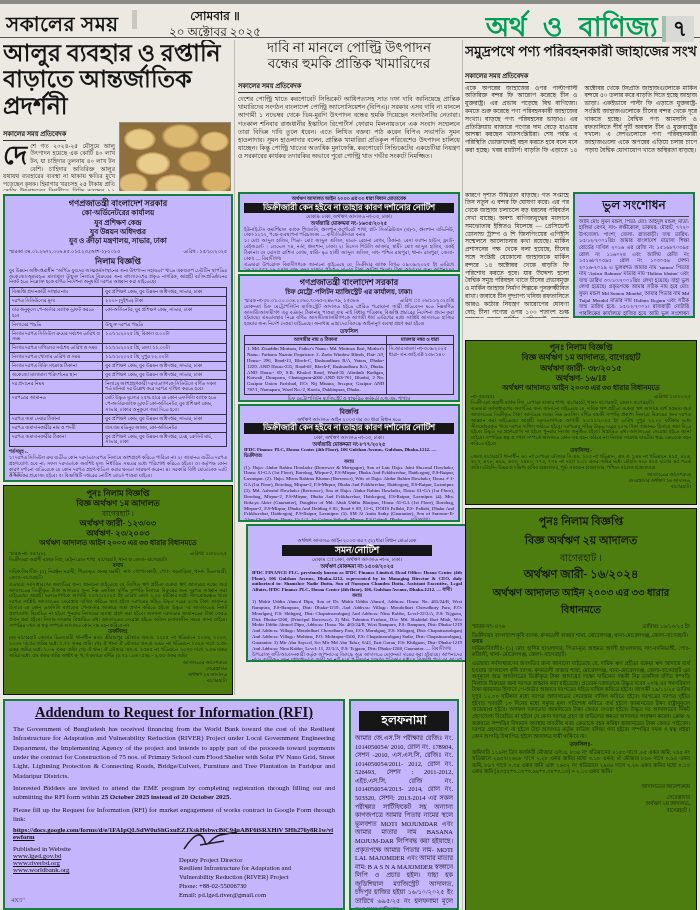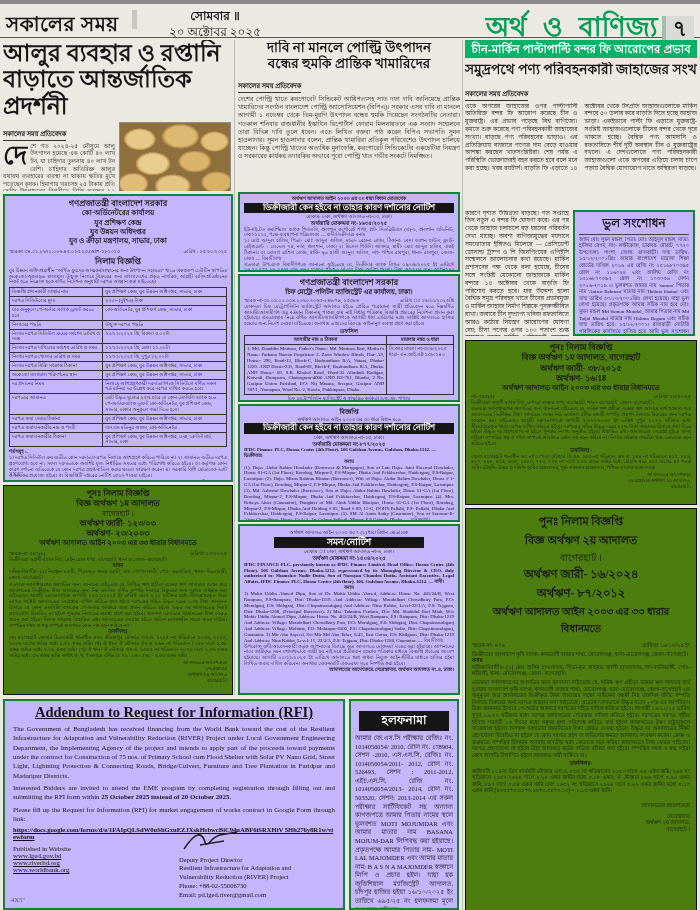--- a/index.html
+++ b/index.html
@@ -25,21 +25,21 @@
   .memo-row{display:flex;justify-content:space-between}
   table.nt{border-collapse:collapse;width:100%}
   table.nt td,table.nt th{border:1px solid #333;padding:1px 2px;vertical-align:top}
   .green{color:#009e59}
   .banner{background:#06b268;color:#fff}
   .pagenum{display:inline-block;background:#d9d9d6;border-left:4px solid #9fbfae;
            padding:0 7px;font-weight:bold;font-size:22px;line-height:26px}
   .masthead{font-family:"Liberation Sans",sans-serif;font-weight:bold;font-size:20px;letter-spacing:.5px}
   .mastbar{display:inline-block;width:5px;height:19px;background:#c9c7c0;vertical-align:-3px;margin-left:4px}
   .headline-l{font-weight:bold;font-size:23.5px;line-height:1.12}
-  .headline-m{font-weight:bold;font-size:13.5px;line-height:1.15}
+  .headline-m{font-weight:normal;font-size:13.5px;line-height:1.15}
   .headline-r{font-weight:bold;font-size:13.8px;line-height:1.2;white-space:nowrap;overflow:hidden}
   .byline{font-weight:bold;font-size:6.6px;border-bottom:1px solid #333;display:inline-block;margin-bottom:2px}
   .dropcap{float:left;font-size:26px;line-height:.85;font-weight:bold;padding:2px 3px 0 0}
   .potato{width:112px;height:76px;border:1px solid #8d8d86;box-sizing:border-box;background:
     radial-gradient(ellipse 22px 15px at 18% 22%,#e6c887 58%,#b2874b 72%,rgba(0,0,0,0) 73%),
     radial-gradient(ellipse 26px 17px at 55% 18%,#dcb970 58%,#a97f44 72%,rgba(0,0,0,0) 73%),
     radial-gradient(ellipse 20px 14px at 86% 25%,#e2c07c 58%,#ab8146 72%,rgba(0,0,0,0) 73%),
     radial-gradient(ellipse 24px 16px at 30% 55%,#e8cd8e 58%,#b08549 72%,rgba(0,0,0,0) 73%),
     radial-gradient(ellipse 23px 15px at 68% 52%,#d9b46a 58%,#a67c41 72%,rgba(0,0,0,0) 73%),
     radial-gradient(ellipse 21px 15px at 12% 82%,#dfbd78 58%,#a87e43 72%,rgba(0,0,0,0) 73%),
@@ -243,34 +243,33 @@
     <div class="c t45">অর্থঋণ আদালত আইন ২০০৩ এর ৩০ ধারা বিধান মতে</div>
     <div class="band t8" style="margin:1px 0">ডিক্রীজারী কেন হইবে না তাহার কারণ দর্শানোর নোটিশ</div>
     <div class="c t45">ঢাকা, অর্থঋণ আদালত নং-০৩, ঢাকা।</div>
     <div class="c b t5">অর্থজারি মোকদ্দমা নং-৮৭৭/২০২৫</div>
     <div class="t45 b">IPDC Finance PLC, Hosna Centre (4th Floor), 106 Gulshan Avenue, Gulshan, Dhaka-1212. — ডিক্রীদার।</div>
     <div class="c b t45">বনাম</div>
     <div class="j t45">(1). Hajee Abdur Rahim Howlader (Borrower &amp; Mortgagor), Son of Late Hajee Jaini Sheemal Howlader, House 61-GA (1st Floor), Borobag, Mirpur-2, P.S-Mirpur, Dhaka And Pekkherchar, Haidergonj, P.S-Raipur, Laxmipur. (2). Hajee Miron Rahima Khatun (Borrower), Wife of Hajee Abdur Rahim Howlader, House # 1-GA (1st Floor), Borobag, Mirpur-2, P.S-Mirpur, Dhaka And Pekkherchar, Haidergonj, P.S-Raipur, Laxmipur. (3). Md. Ashraful Howlader (Borrower), Son of Hajee Abdur Rahim Howlader, House 61-GA (1st Floor), Borobag, Mirpur-2, P.S-Mirpur, Dhaka And Pekkherchar, Haidergonj, P.S-Raipur, Laxmipur. (4). Mrs. Rokeya Akter (Guarantor), Daughter of Md. Altab Uddin Bhuiyan, House 61-GA (1st Floor), Borobag, Mirpur-2, P.S-Mirpur, Dhaka And Holding # 85, Road # 89, 11-G, DOHS Pallabi, P.S- Pallabi, Dhaka And Pekkherchar, Haidergonj, P.S-Raipur, Laxmipur. (5). SM Al Amin Sathy (Guarantor), Son of Sarowar-E-Alam Chowdhury, House 15-A/A, 1st Colony Saibedi, Mirpur, P.S Gabtoli, Dhaka. — দায়িকগণ।</div>
 
   </div>
 
-  <div class="abs box2" style="left:238px;top:520px;width:222px;height:171px;padding:4px 4px">
+  <div class="abs box2" style="left:246px;top:520px;width:222px;height:138px;padding:12px 4px">
     <div class="c t45">অর্থঋণ আদালত আইন ২০০৩ এর ৭ (১) ধারা বিধান মোতাবেক</div>
     <div class="band t9" style="margin:1px 30px">সমন/নোটিশ</div>
     <div class="c t45">মোকাম ঃ ঢাকা, অর্থঋণ আদালত নং-৪, ঢাকা।</div>
     <div class="c b t5">অর্থঋণ মোকদ্দমা নং-১৫০৪/২০২৫</div>
     <div class="j t45 b">IPDC FINANCE PLC, previously known as IPDC Finance Limited, Head Office: Hosna Centre (4th Floor), 106 Gulshan Avenue, Dhaka-1212, represented by its Managing Director &amp; CEO, duly authorized to: Shamsher Nadir Dutta, Son of Narayan Chandra Dutta, Assistant Executive, Legal Affairs, IPDC Finance PLC, Hosna Center (4th floor), 106, Gulshan Avenue, Dhaka-1212. — বাদী।</div>
     <div class="c b t45">বনাম</div>
     <div class="j t45">1) Mohir Uddin Ahmed Dipu, Son of Dr. Mohir Uddin Ahmed, Address: House No. 465/24/B, West Rampura, P.S-Rampura, Dist: Dhaka-1219. And Address: Village: Mondolbari Chowdhury Para, P.O: Moralganj, P.S: Shibganj, Dist: Chapainawabganj And Address: Nina Kabbo, Level-22/3/A, P.S: Tejgaon, Dist: Dhaka-1208, (Principal Borrower). 2) Mst. Tahmina Ferdous, D/o: Md. Shahidul Bari Miah, W/o Mohir Uddin Ahmed Dipu, Address: House No. 465/24/B, West Rampura, P.S: Rampura, Dist: Dhaka-1219 And Address: Village: Mondolbari Chowdhury Para, P.O: Moralganj, P.S: Shibganj, Dist: Chapainawabganj And Address: Village: Mohima, P.O: Moktapur-6500, P.S: Chapainawabganj Sadar, Dist: Chapainawabganj, Guarantor. 3) Mir Abu Sayeed, S/o Mir Md Abu Taher, 6/43, East Goran, P.S: Khilgaon, Dist: Dhaka-1219 And Address: Nina Kabbo, Level: 11, 22/3/A, P.S: Tejgaon, Dist: Dhaka-1208, Guarantor. — বিবাদীগণ।</div>
     <div class="j t45">উপরোক্ত বাদী/আবেদনকারী কর্তৃক আপনাদের বিরুদ্ধে অত্র আদালতে মোকদ্দমা দায়ের করা হইয়াছে। আপনাদের নামে জারীকৃত সমন যথাযথভাবে জারী হয় নাই মর্মে প্রতীয়মান হওয়ায় পত্রিকার মাধ্যমে বিজ্ঞপ্তি প্রচারের আদেশ হইয়াছে। আগামী ২০/১১/২০২৫ ইং তারিখে আদালতে স্বয়ং অথবা নিযুক্ত আইনজীবীর মাধ্যমে হাজির হইয়া লিখিত জবাব দাখিল করিবেন। অন্যথায় মোকদ্দমাটি একতরফা সূত্রে নিষ্পত্তি করা হইবে।</div>
     <div class="r b t45">আদালতের আদেশক্রমে-সেরেস্তাদার, অর্থঋণ আদালত নং-৪, ঢাকা।</div>
   </div>
 
   <div class="abs" style="left:465px;top:36px;width:232px;height:297px;overflow:hidden">
-    <div class="banner c b" style="height:18px;line-height:18px;font-size:11.5px;font-family:'Liberation Sans',sans-serif">চীন-মার্কিন পাল্টাপাল্টি বন্দর ফি আরোপের প্রভাব</div>
     <div class="headline-r" style="margin-top:4px">সমুদ্রপথে পণ্য পরিবহনকারী জাহাজের সংখ্যা কমছে</div>
     <div style="margin-top:3px">
       <span class="byline">সকালের সময় প্রতিবেদক</span>
       <div class="twocol j" style="font-size:6px;line-height:1.3;height:104px;overflow:hidden">একে অপরের জাহাজের ওপর পাল্টাপাল্টি অতিরিক্ত বন্দর ফি আরোপ করেছে চীন ও যুক্তরাষ্ট্র। এর প্রভাব পড়েছে বিশ্ব বাণিজ্যে। কমতে শুরু করেছে পণ্য পরিবহনকারী জাহাজের সংখ্যা। বাড়ছে পণ্য পরিবহনের ভাড়াও। এর প্রতিক্রিয়ায় বাজারে পণ্যের দাম বেড়ে যাওয়ার আশঙ্কা করছেন খাতসংশ্লিষ্টরা। শেষ পর্যন্ত এ পরিস্থিতি ভোক্তাদেরই বহন করতে হবে বলে মনে করা হচ্ছে। খবর রয়টার্স। বাড়তি ফি এড়াতে ১৪ অক্টোবর থেকে টনপ্রতি জাহাজগুলোকে মার্কিন বন্দরে ৫০ ডলার করে বাড়তি দিতে হচ্ছে জাহাজ ভাড়া। একইভাবে পাল্টা ফি এড়াতে যুক্তরাষ্ট্র-সংশ্লিষ্ট জাহাজগুলোকে চীনের বন্দর থেকে দূরে থাকতে হচ্ছে। বৈশ্বিক পণ্য আমদানি ও রফতানিতে শীর্ষ দুটি অবস্থান চীন ও যুক্তরাষ্ট্রের দখলে। এ দেশগুলোতে পণ্য পরিবহনকারী জাহাজগুলো একে অপরের এড়িয়ে চলার চাপে পড়ায় বৈশ্বিক যোগাযোগ খাতে অস্থিরতা বাড়ছে।</div>
     </div>
     <div style="display:flex;gap:4px;margin-top:3px">
       <div class="j" style="width:104px;font-size:6px;line-height:1.3;height:126px;overflow:hidden">কারণে দৃশ্যত উদ্বিগ্নতা বাড়ছে। গত সপ্তাহে তিন নতুন এ বন্দর ফি ঘোষণা করে। এর পর থেকে জাহাজ চলাচলে বড় ধরনের পরিবর্তন দেখা যাচ্ছে। অবশ্য বাণিজ্যযুদ্ধের ময়দানে সমঝোতার ইঙ্গিতও মিলেছে — প্রেসিডেন্ট ডোনাল্ড ট্রাম্প ও শি জিনপিংয়ের এপিইসি সম্মেলনে আলোচনার কথা রয়েছে। মার্কিন প্রশাসনের পক্ষ থেকে বলা হয়েছে, চীনের সঙ্গে সংশ্লিষ্ট যেকোনো জাহাজকে মার্কিন বন্দরে ১৪ অক্টোবর থেকে বাড়তি ফি পরিশোধ করতে হবে। যার উদ্দেশ্য হলো বৈশ্বিক সমুদ্র পরিবহন খাতে চীনের প্রভাবমুক্ত ও মার্কিন জাহাজ নির্মাণ শিল্পকে পুনরুজ্জীবিত রাখা। জবাবে চীন দুষ্প্রাপ্য খনিজ রফতানিতে আরও কঠোর নিয়ন্ত্রণ আরোপের ঘোষণা দেয়; চীনা পণ্যের ওপর ১০০ শতাংশ শুল্ক আরোপ করেন মার্কিন প্রেসিডেন্ট ডোনাল্ড ট্রাম্প। নভেম্বরে মার্কিন মালিকানাধীন, পরিচালিত, নির্মিত বা পতাকাবাহী জাহাজের ওপর বিশেষ চার্জ ঘোষণা করেছিল চীন।</div>
       <div class="box2" style="width:122px;height:126px;padding:2px 4px">
         <div class="c b" style="font-size:12px;border-bottom:1px solid #444;margin-bottom:2px">ভুল সংশোধন</div>
         <div class="j" style="font-size:5px;line-height:1.32;height:100px;overflow:hidden">আমি মোঃ সুমন মন্ডল, পিতা: মোঃ অহিদুল মন্ডল, মাতা: হালিমা বেগম, সাং- লক্ষীকোল, ডাকঘর: মৌরাট, ৭৭২০ উপজেলা: পাংশা, জেলা: রাজবাড়ী। জন্ম তারিখ: ১৫/১২/২০০১খ্রিঃ আমার বাংলাদেশ মাদ্রাসা শিক্ষা বোর্ডের দাখিল ২০১৬ এর রেজি নং ১৫১৬৮৭০৩৯৫ রোল নং ১১৬০২৪ এবং আলিম রেজি নং ১৫১৬৮৭০৩৯৫ রোল নং ১০৩০৫৬ সেশন ২০১৬-২০১৯ এ ভুলবশত আমার নাম 'sumon' পিতার নাম 'Anisur Rahman' মাতার নাম 'Halima khatun' এবং জন্ম তারিখ ৩০/১০/২০০১খ্রিঃ লেখা হয়েছে। যাহা ভুল লেখা হয়েছে। প্রকৃতপক্ষে আমার সঠিক নাম হবে মোঃ সুমন মন্ডল Md Sumon Mondol, আমার পিতার নাম Md Taijal Mondol মাতার নাম Halima Begum এবং সঠিক জন্ম তারিখ হবে: ১৫/১২/২০০১। রাজবাড়ী নোটারি পাবলিকের কার্যালয়ে হাজির হয়ে আমি ভুল সংশোধন করলাম। ২১৬ তারিখ: ১৬/১০/২৫।</div>
@@ -298,21 +297,20 @@
       <div>সেরেস্তাদার অর্থঋণ ১ম আদালত,</div>
       <div>বাগেরহাট।</div>
     </div>
   </div>
 
   <div class="abs box1" style="left:465px;top:504px;width:232px;height:403px;padding:4px 6px">
     <div class="c b" style="font-size:11px">পুনঃ নিলাম বিজ্ঞপ্তি</div>
     <div class="c b" style="font-size:11px">বিজ্ঞ অর্থঋণ ২য় আদালত</div>
     <div class="c" style="font-size:9.5px">বাগেরহাট ।</div>
     <div class="c b" style="font-size:11.5px">অর্থঋণ জারী- ১৬/২০২৪</div>
-    <div class="c b" style="font-size:11.5px">অর্থঋণ- ৮৭/২০১২</div>
     <div class="c b" style="font-size:10px">অর্থঋণ আদালত আইন ২০০৩ এর ৩৩ ধারার বিধানমতে</div>
     <div class="memo-row t5" style="margin-top:4px">
       <span>স্মারক নং- ৪৭৬</span>
       <span>তারিখঃ ১৬/১০/২৫ ইং</span>
     </div>
     <div class="t5" style="margin-top:2px">ডিক্রীদারঃ বাংলাদেশ কৃষি ব্যাংক, কদমতলী বাজার শাখা, মোরেলগঞ্জ, থানা-মোরেলগঞ্জ, জেলা-বাগেরহাট।</div>
     <div class="b t5">বনাম</div>
     <div class="j t5">দায়িক/বিবাদীঃ- (১) মোঃ হাসিম হাওলাদার, পিতা-মৃত আহমত আলী হাওলাদার, সাং-বদনিভাঙ্গী, পোঃ- কাঁঠালী, থানা- মোরেলগঞ্জ, জেলা- বাগেরহাট।</div>
     <div class="j t5" style="margin-top:2px">এতদ্বারা সর্বসাধারণের অবগতির জন্য জানানো যাইতেছে যে, দায়িক ঋণ গ্রহীতা বকেয়া ঋণ আদায়ে ব্যর্থ হওয়ায় বাংলাদেশ কৃষি ব্যাংক, কদমতলী বাজার শাখা, মোরেলগঞ্জ, থানা-মোরেলগঞ্জ, জেলা-বাগেরহাট এর অনুকূলে অত্র আদালতের ডিক্রীকৃত টাকা আদায়ের লক্ষ্যে দায়িকের বন্ধকী নিম্ন তফসিল বর্ণিত সম্পত্তি নিলামে বিক্রয়ের জন্য দরপত্র আহ্বান করা যাইতেছে। প্রত্যেক দরদাতাকে উদ্ধৃত দরের ২০% এর সমপরিমাণ টাকা জামানত হিসাবে পে-অর্ডার আকারে দরপত্রের সহিত দাখিল করিতে হইবে। আগামী ১৯/১১/২৫ তারিখ দুপুর ১২.০০ ঘটিকার মধ্যে দরপত্র আদালতের সেরেস্তায় দাখিল করিতে হইবে। দরপত্রের দরপত্র গৃহীত হইবার পরবর্তী ১০ দিনের মধ্যে সমুদয় মূল্য পরিশোধ করিতে ব্যর্থ হইলে জামানতের টাকা রাষ্ট্রানুকূলে বাজেয়াপ্ত হইবে। অসফল দরদাতার জামানতের টাকা ফেরত দেওয়া হইবে। উদ্ধৃত দর আদালতের নিকট গ্রহণযোগ্য বিবেচিত না হইলে যে কোন দরপত্র গ্রহণ বা বাতিলের ক্ষমতা আদালত সংরক্ষণ করেন। ক্রোক ও জরুরতে সম্পত্তির বিদ্যমান অবস্থায় যাবতীয় খরচ ক্রেতাকে বহন করিয়া জামানতের টাকা ফেরত পাইবেন। দরপত্র গ্রহণযোগ্য না হইলে উহা আদালত কর্তৃক বাতিল বলিয়া গণ্য হইবে। সম্পত্তির দখল ও স্বত্ব লইয়া কোন আপত্তি উত্থাপিত হইলে আদালত দায়ী থাকিবে না।</div>
     <div class="c b t55" style="margin-top:2px">তফসিলঃ-</div>

